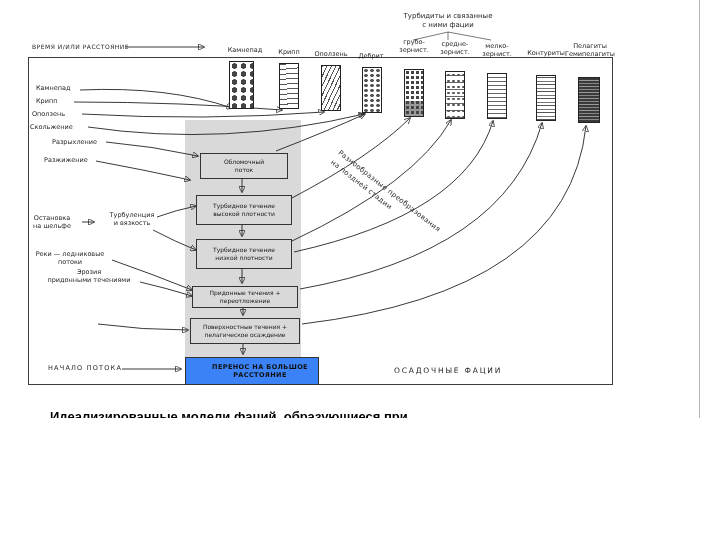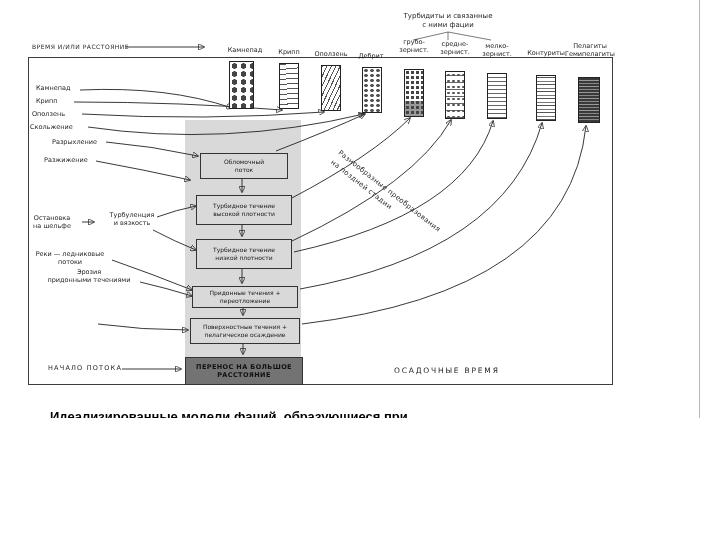--- a/index.html
+++ b/index.html
@@ -41,21 +41,21 @@
   .lp9{left:26px;top:250px;width:88px;text-align:center}
   .lp10{left:40px;top:268px;width:98px;text-align:center}
   .lp11{left:22px;top:305px;width:78px;text-align:center}
   .lp12{left:48px;top:364px;font-size:6.5px;letter-spacing:1.2px}
   .stage{position:absolute;border:1px solid #333;background:#d9d9d9;font-size:6px;line-height:1.35;text-align:center;white-space:pre-line;display:flex;align-items:center;justify-content:center;padding:1px;color:#1a1a1a;}
   .st1{left:200px;top:153px;width:84px;height:22px}
   .st2{left:196px;top:195px;width:92px;height:26px}
   .st3{left:196px;top:239px;width:92px;height:26px}
   .st4{left:192px;top:286px;width:102px;height:18px}
   .st5{left:190px;top:318px;width:106px;height:22px}
-  .transport{position:absolute;left:185px;top:357px;width:116px;height:26px;border:1.5px solid #333;background:#737373;font-size:6.5px;font-weight:bold;letter-spacing:.4px;text-align:center;white-space:pre-line;display:flex;align-items:center;justify-content:center;color:#111;}
+  .transport{position:absolute;left:185px;top:357px;width:116px;height:26px;border:1.5px solid #333;background:#3b82f6;font-size:6.5px;font-weight:bold;letter-spacing:.4px;text-align:center;white-space:pre-line;display:flex;align-items:center;justify-content:center;color:#111;padding-left:16px;}
   .facies{left:394px;top:366px;font-size:7.5px;letter-spacing:1.8px}
   .diag-note{position:absolute;left:342px;top:148px;width:180px;font-size:7px;letter-spacing:.3px;line-height:1.7;transform:rotate(38deg);transform-origin:0 0;white-space:pre-line;color:#2a2a2a;}
   .caption{position:absolute;left:38px;top:407px;width:600px;font-family:"Liberation Sans","DejaVu Sans",sans-serif;font-weight:bold;font-size:13px;line-height:1.55;color:#000;white-space:pre-line;margin-left:12px;}
   .scanline{position:absolute;left:699px;top:0;width:1px;height:540px;background:#b5b5b5;}
 </style>
 </head>
 <body>
 
 <div class="page">
 
@@ -148,20 +148,20 @@
 высокой плотности</div>
   <div class="stage st3">Турбидное течение
 низкой плотности</div>
   <div class="stage st4">Придонные течения +
 переотложение</div>
   <div class="stage st5">Поверхностные течения +
 пелагическое осаждение</div>
 
   <div class="transport">ПЕРЕНОС НА БОЛЬШОЕ
 РАССТОЯНИЕ</div>
-  <div class="lbl facies">ОСАДОЧНЫЕ ВРЕМЯ</div>
+  <div class="lbl facies">ОСАДОЧНЫЕ ФАЦИИ</div>
   <div class="diag-note">Разнообразные преобразования
 на поздней стадии</div>
 
   <div class="caption">Идеализированные модели фаций, образующиеся при
 разных процессах осадконакопления</div>
   <div class="scanline"></div>
 </div>
 
 </body></html>

